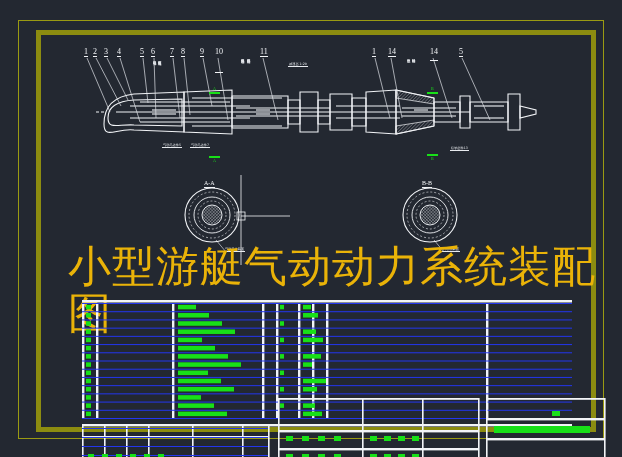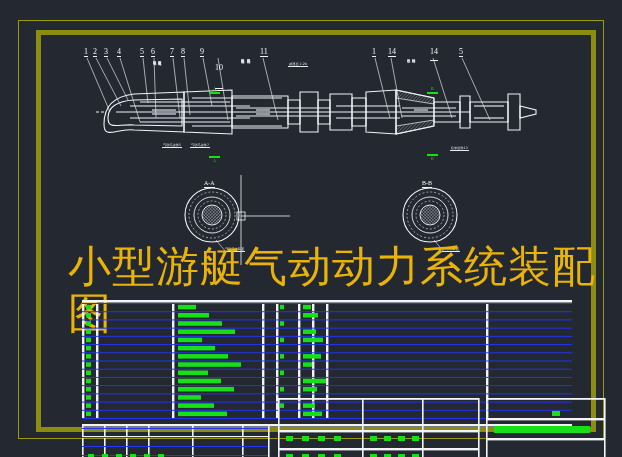--- a/index.html
+++ b/index.html
@@ -129,21 +129,21 @@
   <div id="lead-nums">
       <div class="lead-num" style="left: 84px; top: 48px; border-bottom: 1px solid rgb(242, 244, 247); padding-bottom: 0px;">1</div>
       <div class="lead-num" style="left: 93px; top: 48px; border-bottom: 1px solid rgb(242, 244, 247); padding-bottom: 0px;">2</div>
       <div class="lead-num" style="left: 104px; top: 48px; border-bottom: 1px solid rgb(242, 244, 247); padding-bottom: 0px;">3</div>
       <div class="lead-num" style="left: 117px; top: 48px; border-bottom: 1px solid rgb(242, 244, 247); padding-bottom: 0px;">4</div>
       <div class="lead-num" style="left: 140px; top: 48px; border-bottom: 1px solid rgb(242, 244, 247); padding-bottom: 0px;">5</div>
       <div class="lead-num" style="left: 151px; top: 48px; border-bottom: 1px solid rgb(242, 244, 247); padding-bottom: 0px;">6</div>
       <div class="lead-num" style="left: 170px; top: 48px; border-bottom: 1px solid rgb(242, 244, 247); padding-bottom: 0px;">7</div>
       <div class="lead-num" style="left: 181px; top: 48px; border-bottom: 1px solid rgb(242, 244, 247); padding-bottom: 0px;">8</div>
       <div class="lead-num" style="left: 200px; top: 48px; border-bottom: 1px solid rgb(242, 244, 247); padding-bottom: 0px;">9</div>
-      <div class="lead-num" style="left: 215px; top: 64px; border-bottom: 1px solid rgb(242, 244, 247); padding-bottom: 16px; text-align: center;">10</div>
+      <div class="lead-num" style="left: 215px; top: 48px; border-bottom: 1px solid rgb(242, 244, 247); padding-bottom: 16px; text-align: center;">10</div>
       <div class="lead-num" style="left: 260px; top: 48px; border-bottom: 1px solid rgb(242, 244, 247); padding-bottom: 0px;">11</div>
       <div class="lead-num" style="left: 372px; top: 48px; border-bottom: 1px solid rgb(242, 244, 247); padding-bottom: 0px;">1</div>
       <div class="lead-num" style="left: 388px; top: 48px; border-bottom: 1px solid rgb(242, 244, 247); padding-bottom: 0px;">14</div>
       <div class="lead-num" style="left: 430px; top: 48px; border-bottom: 1px solid rgb(242, 244, 247); padding-bottom: 4px;">14</div>
       <div class="lead-num" style="left: 459px; top: 48px; border-bottom: 1px solid rgb(242, 244, 247); padding-bottom: 0px;">5</div>
     </div>
   <div id="vnotes">
       <div class="vnote" style="left: 152px; top: 58px;">气动马达组件</div>
       <div class="vnote" style="left: 157px; top: 58px;">压缩空气储气罐</div>
       <div class="vnote" style="left: 240px; top: 56px;">空气分配阀总成</div>

